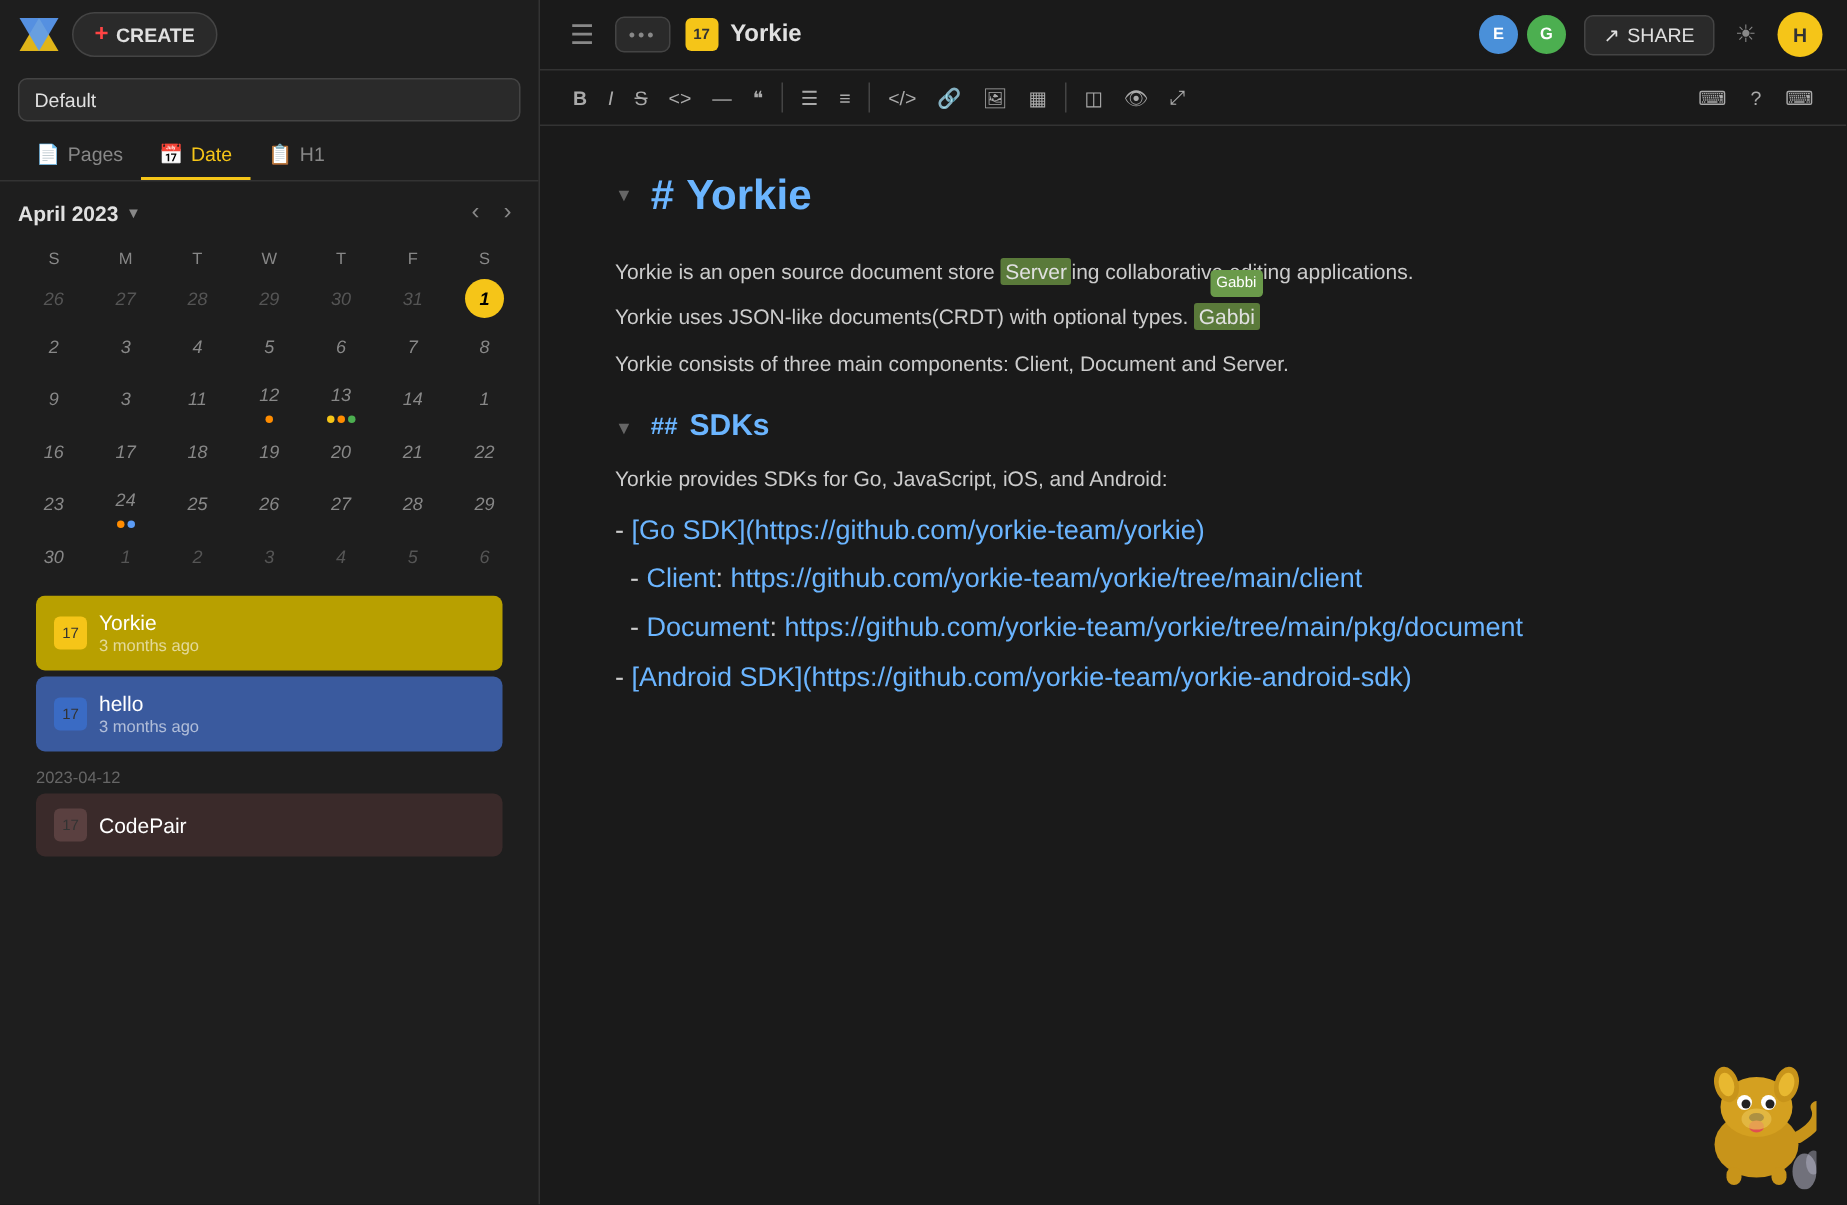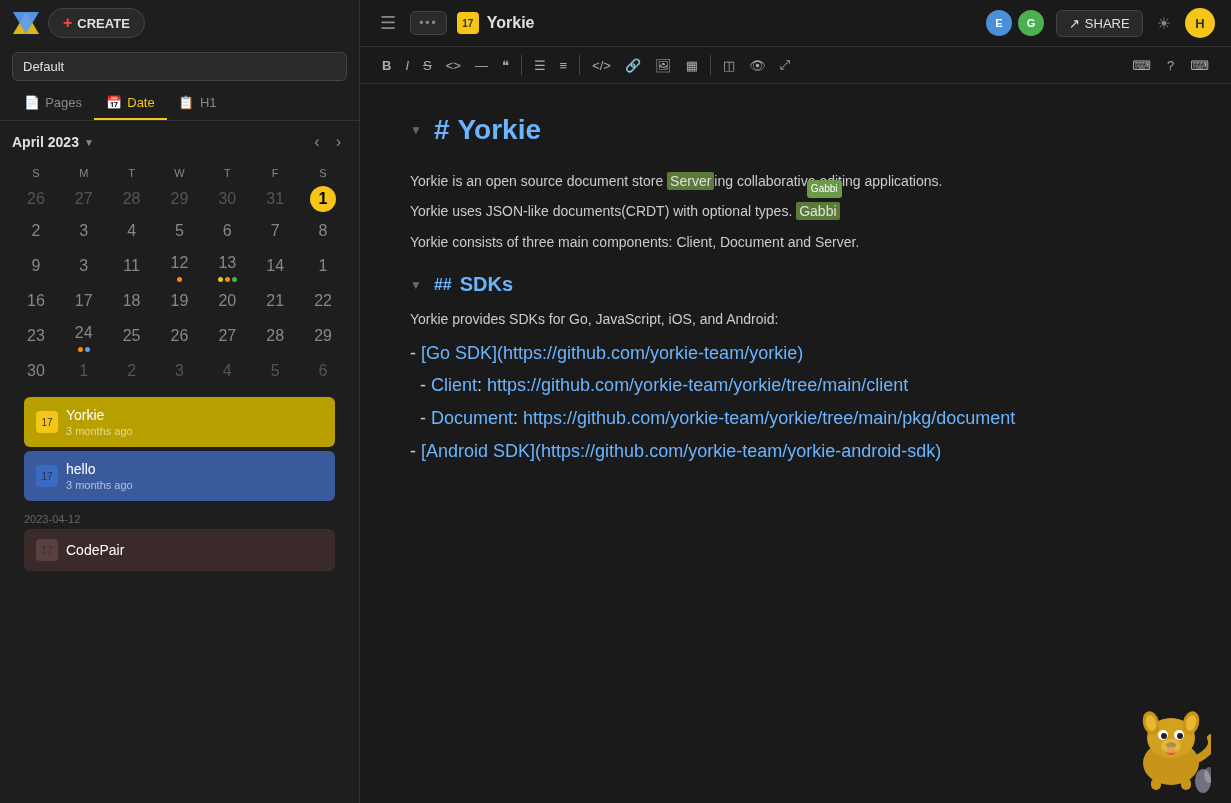--- a/index.html
+++ b/index.html
@@ -25,21 +25,21 @@
 
     
     .calendar-section { padding: 10px 12px; }
     .cal-header { display: flex; align-items: center; justify-content: space-between; margin-bottom: 10px; }
     .cal-title { font-size: 14px; font-weight: 600; color: #e0e0e0; display: flex; align-items: center; gap: 5px; }
     .cal-title-arrow { color: #888; font-size: 10px; }
     .cal-nav { display: flex; gap: 4px; }
     .cal-nav-btn { background: none; border: none; color: #888; cursor: pointer; font-size: 16px; padding: 2px 6px; }
     .cal-grid { width: 100%; border-collapse: collapse; }
     .cal-grid th { color: #888; font-size: 11px; font-weight: 500; text-align: center; padding: 4px 0; width: 44px; }
-    .cal-grid td { text-align: center; padding: 3px 0; font-size: 16px; color: #888; cursor: pointer; width: 44px; }
+    .cal-grid td { text-align: center; padding: 3px 0; font-size: 12px; color: #888; cursor: pointer; width: 44px; font-style: italic; }
     .cal-day-cell { display: flex; flex-direction: column; align-items: center; }
     .cal-day-num { width: 26px; height: 26px; display: flex; align-items: center; justify-content: center; border-radius: 50%; }
     .cal-day-num.today-cell { background: #f5c518; color: #000; font-weight: bold; }
     .cal-dots { display: flex; gap: 2px; margin-top: 1px; }
     .dot { width: 5px; height: 5px; border-radius: 50%; }
     .dot-orange { background: #ff8c00; }
     .dot-yellow { background: #f5c518; }
     .dot-green { background: #4caf50; }
     .dot-blue { background: #5b9cf6; }
 

